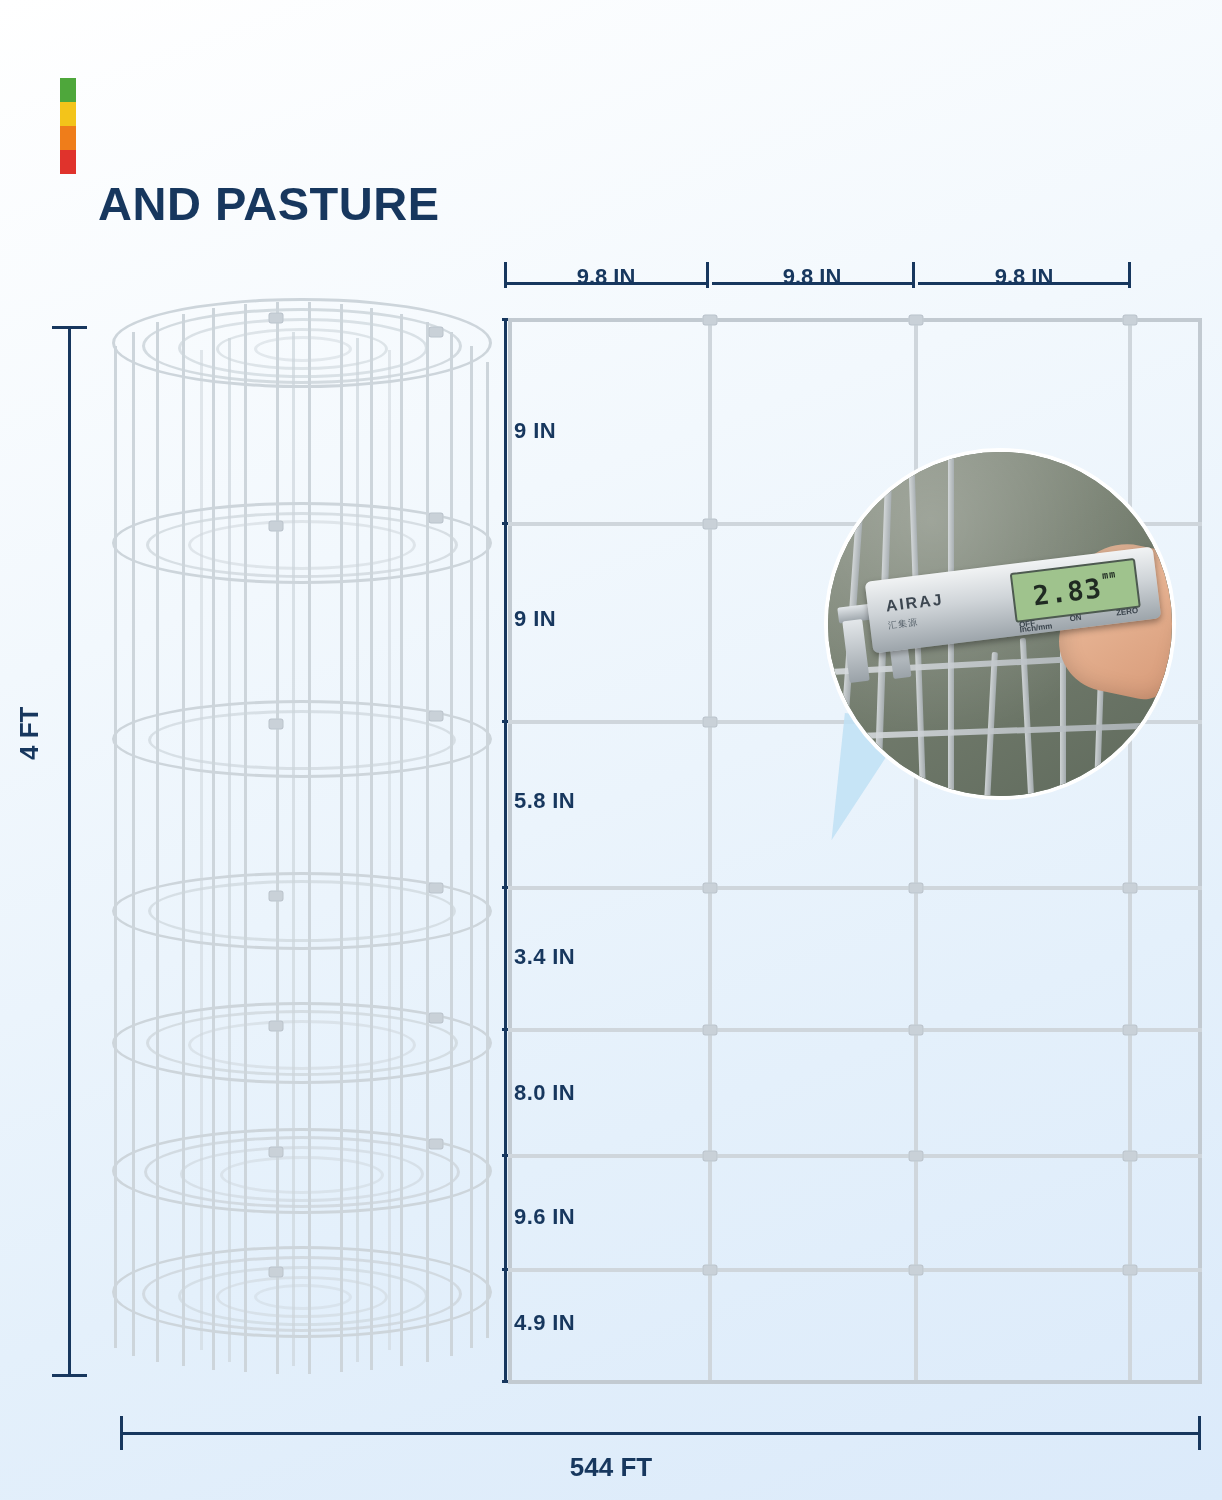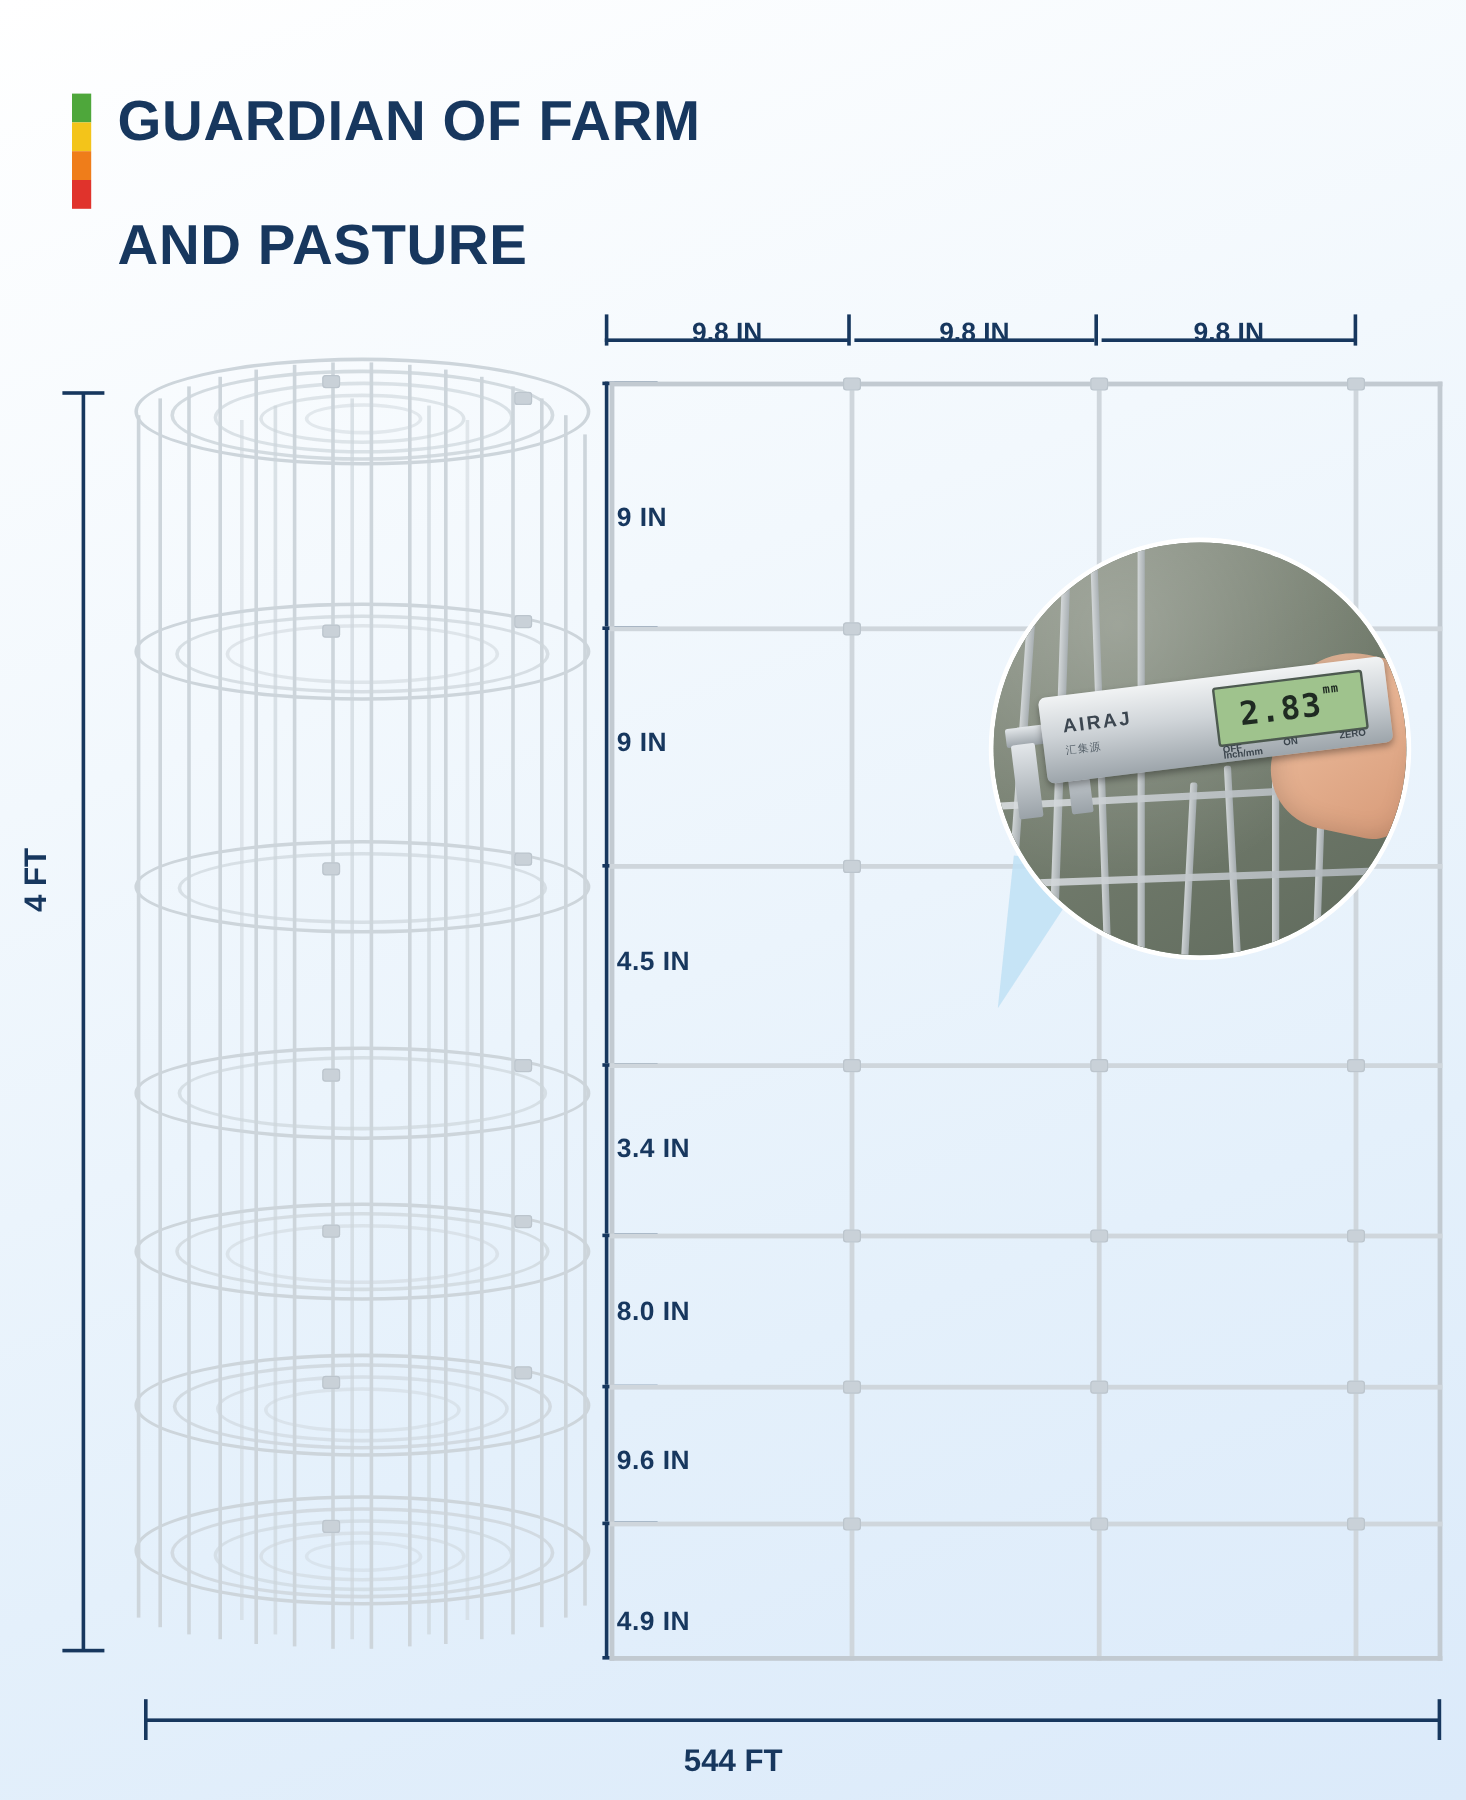--- a/index.html
+++ b/index.html
@@ -319,21 +319,20 @@
 </head>
 <body>
 
 <div class="title-wrap">
   <div class="title-bars">
     <span class="bar-green"></span>
     <span class="bar-yellow"></span>
     <span class="bar-orange"></span>
     <span class="bar-red"></span>
   </div>
-  <div class="title-text">GUARDIAN OF FARM</div>
 </div>
 <div class="title-text" style="position:absolute;left:98px;top:175px;">AND PASTURE</div>
 
 <div class="vdim-line"></div>
 <div class="vdim-cap" style="top:326px;"></div>
 <div class="vdim-cap" style="top:1374px;"></div>
 <div class="vdim-label">4 FT</div>
 
 <div class="roll">
 
@@ -430,25 +429,25 @@
 <div class="vtick" style="top:522px;"></div>
 <div class="vtick" style="top:720px;"></div>
 <div class="vtick" style="top:886px;"></div>
 <div class="vtick" style="top:1028px;"></div>
 <div class="vtick" style="top:1154px;"></div>
 <div class="vtick" style="top:1268px;"></div>
 <div class="vtick" style="top:1380px;"></div>
 
 <div class="meas" style="left:514px; top:418px;">9 IN</div>
 <div class="meas" style="left:514px; top:606px;">9 IN</div>
-<div class="meas" style="left:514px; top:788px;">4.5 IN</div>
+<div class="meas" style="left:514px; top:788px;">5.8 IN</div>
 <div class="meas" style="left:514px; top:944px;">3.4 IN</div>
 <div class="meas" style="left:514px; top:1080px;">8.0 IN</div>
 <div class="meas" style="left:514px; top:1204px;">9.6 IN</div>
-<div class="meas" style="left:514px; top:1310px;margin-top:28px;">4.9 IN</div>
+<div class="meas" style="left:514px; top:1310px;">4.9 IN</div>
 
 <div class="mesh">
   <div class="wire-v edge" style="left:0px;"></div>
   <div class="wire-v" style="left:200px;"></div>
   <div class="wire-v" style="left:406px;"></div>
   <div class="wire-v" style="left:620px;"></div>
   <div class="wire-v edge" style="left:690px;"></div>
 
   <div class="wire-h edge" style="top:0px;"></div>
   <div class="wire-h" style="top:204px;"></div>

